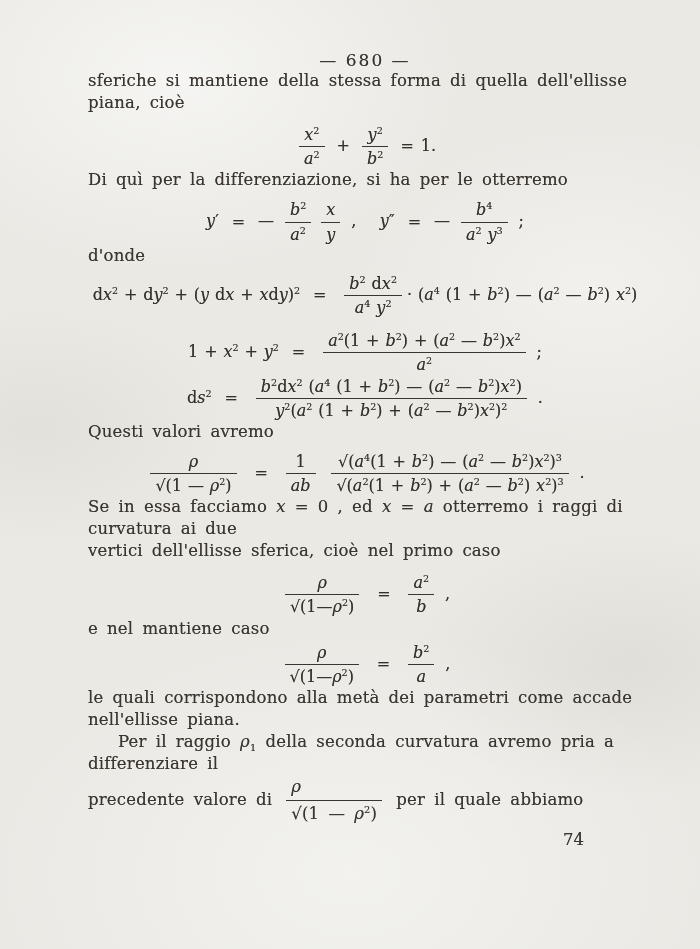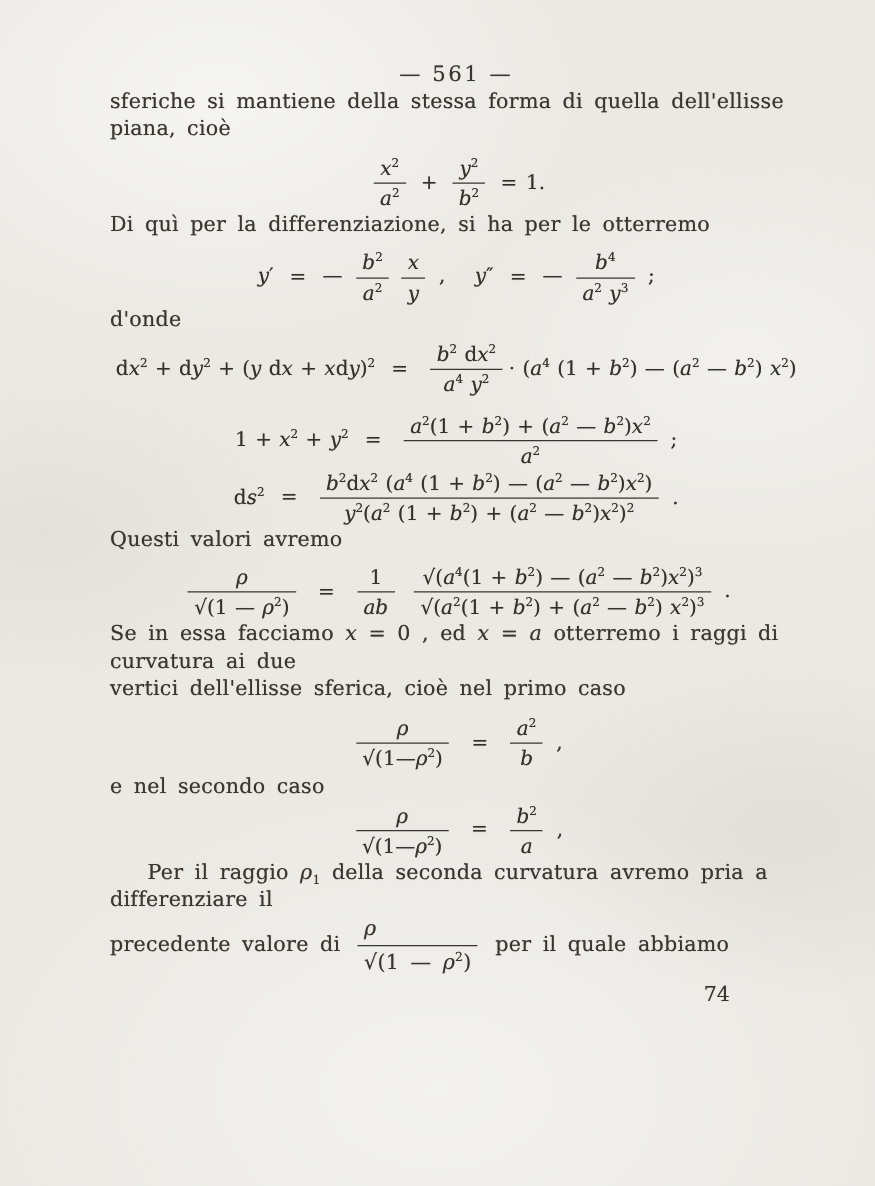--- a/index.html
+++ b/index.html
@@ -84,21 +84,21 @@
   .m-f8{margin-top:2px;}
   .m-p8{margin-top:14px;}
   .m-p9{margin-top:2px;}
   .m-p10{margin-top:4px;}
 </style>
 </head>
 <body>
 
 <div class="page">
 
-  <div class="header">— 561 —</div>
+  <div class="header">— 680 —</div>
 
   <p class="line m-p1">sferiche si mantiene della stessa forma di quella dell'ellisse piana, cioè</p>
 
   <div class="formula m-f1"><span class="frac"><span class="num"><i>x</i><sup>2</sup></span><span class="den"><i>a</i><sup>2</sup></span></span><span class="op">+</span><span class="frac"><span class="num"><i>y</i><sup>2</sup></span><span class="den"><i>b</i><sup>2</sup></span></span><span class="op">=</span><span>1.</span></div>
 
   <p class="line m-p2">Di quì per la differenziazione, si ha per le otterremo</p>
 
   <div class="formula m-f2"><i>y</i>′ <span class="op">=</span> — <span class="frac"><span class="num"><i>b</i><sup>2</sup></span><span class="den"><i>a</i><sup>2</sup></span></span><span class="frac"><span class="num"><i>x</i></span><span class="den"><i>y</i></span></span> ,&nbsp;&nbsp;&nbsp;&nbsp;<i>y</i>″ <span class="op">=</span> — <span class="frac"><span class="num"><i>b</i><sup>4</sup></span><span class="den"><i>a</i><sup>2</sup> <i>y</i><sup>3</sup></span></span> ;</div>
 
   <p class="line m-p3">d'onde</p>
@@ -112,24 +112,25 @@
 
   <p class="line m-p5">Questi valori avremo</p>
 
   <div class="formula m-f6"><span class="frac"><span class="num"><i>ρ</i></span><span class="den">√(1 — <i>ρ</i><sup>2</sup>)</span></span> <span class="op">=</span> <span class="frac"><span class="num">1</span><span class="den"><i>ab</i></span></span> <span class="frac"><span class="num">√(<i>a</i><sup>4</sup>(1 + <i>b</i><sup>2</sup>) — (<i>a</i><sup>2</sup> — <i>b</i><sup>2</sup>)<i>x</i><sup>2</sup>)<sup>3</sup></span><span class="den">√(<i>a</i><sup>2</sup>(1 + <i>b</i><sup>2</sup>) + (<i>a</i><sup>2</sup> — <i>b</i><sup>2</sup>) <i>x</i><sup>2</sup>)<sup>3</sup></span></span> .</div>
 
   <p class="line m-p6">Se in essa facciamo <i>x</i> = 0 , ed <i>x</i> = <i>a</i> otterremo i raggi di curvatura ai due</p>
   <p class="line">vertici dell'ellisse sferica, cioè nel primo caso</p>
 
   <div class="formula m-f7"><span class="frac"><span class="num"><i>ρ</i></span><span class="den">√(1—<i>ρ</i><sup>2</sup>)</span></span> <span class="op">=</span> <span class="frac"><span class="num"><i>a</i><sup>2</sup></span><span class="den"><i>b</i></span></span> ,</div>
 
-  <p class="line m-p7">e nel secondo caso</p>
+  <p class="line m-p7">e nel mantiene caso</p>
 
   <div class="formula m-f8"><span class="frac"><span class="num"><i>ρ</i></span><span class="den">√(1—<i>ρ</i><sup>2</sup>)</span></span> <span class="op">=</span> <span class="frac"><span class="num"><i>b</i><sup>2</sup></span><span class="den"><i>a</i></span></span> ,</div>
 
+  <p class="line m-p8">le quali corrispondono alla metà dei parametri come accade nell'ellisse piana.</p>
 
   <p class="line indent m-p9">Per il raggio <i>ρ</i><sub>1</sub> della seconda curvatura avremo pria a differenziare il</p>
 
   <p class="line m-p10">precedente valore di <span class="frac"><span class="num"><i>ρ</i></span><span class="den">√(1 — <i>ρ</i><sup>2</sup>)</span></span> per il quale abbiamo</p>
 
   <div class="sheet">74</div>
 
 </div>
 
 </body></html>

